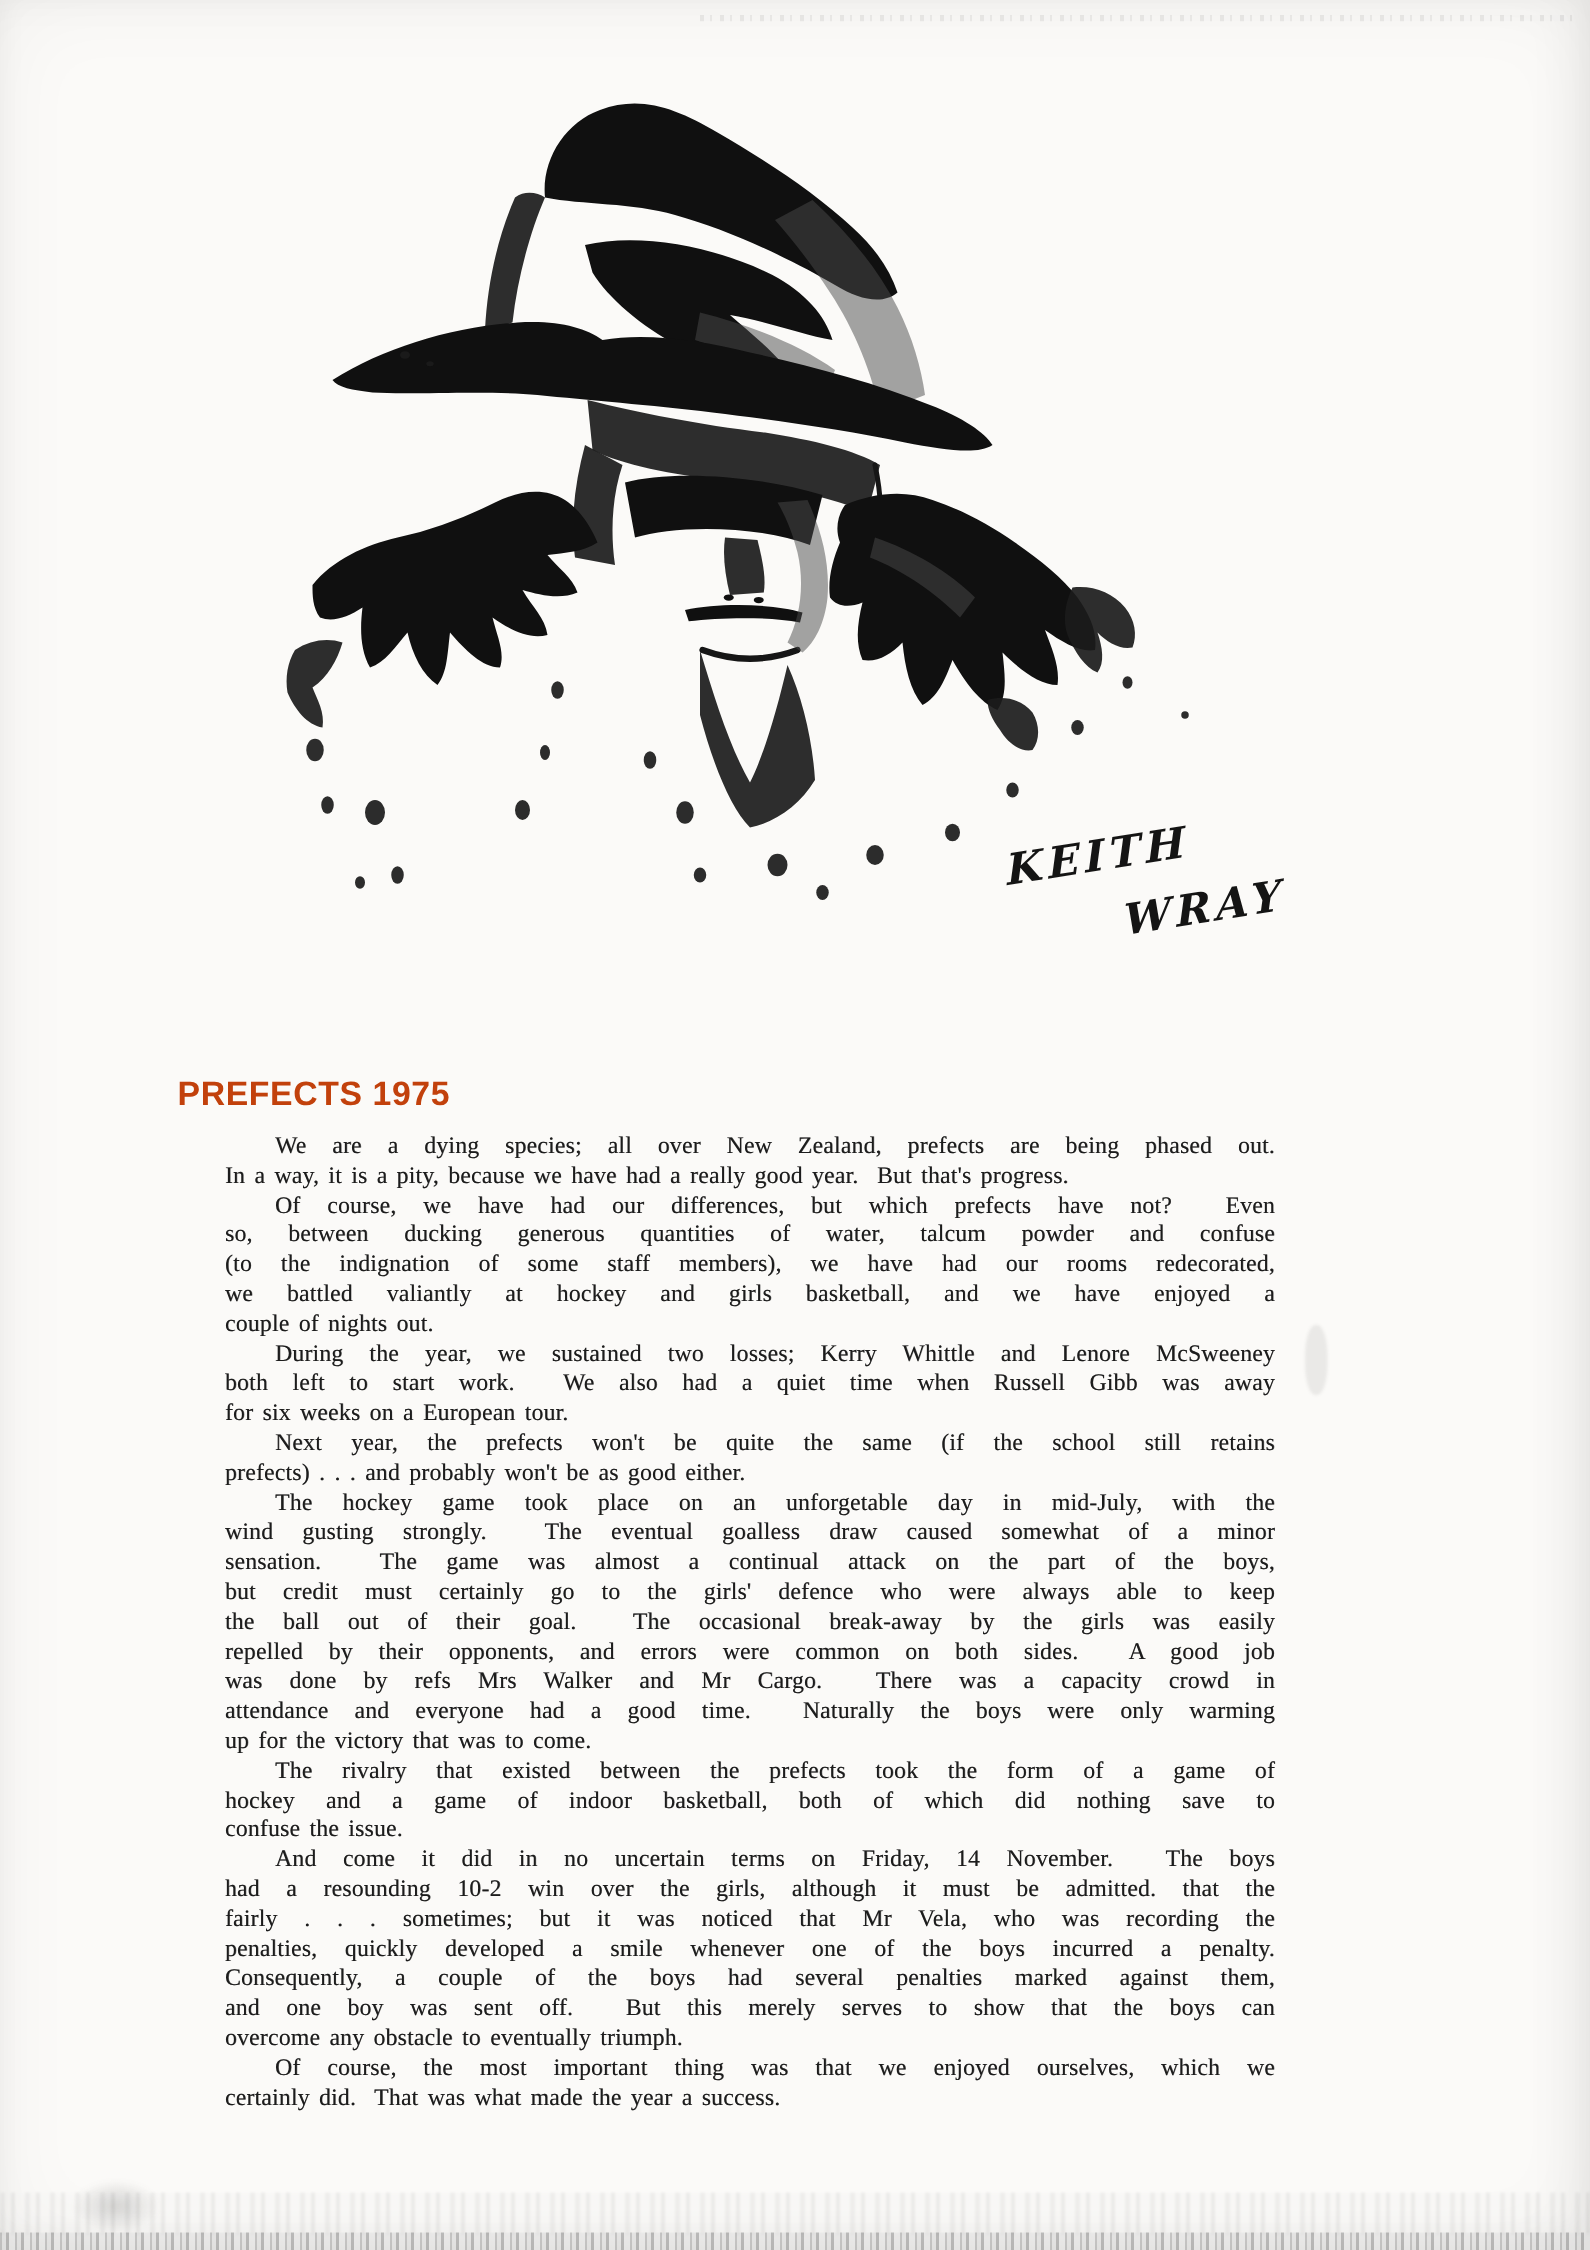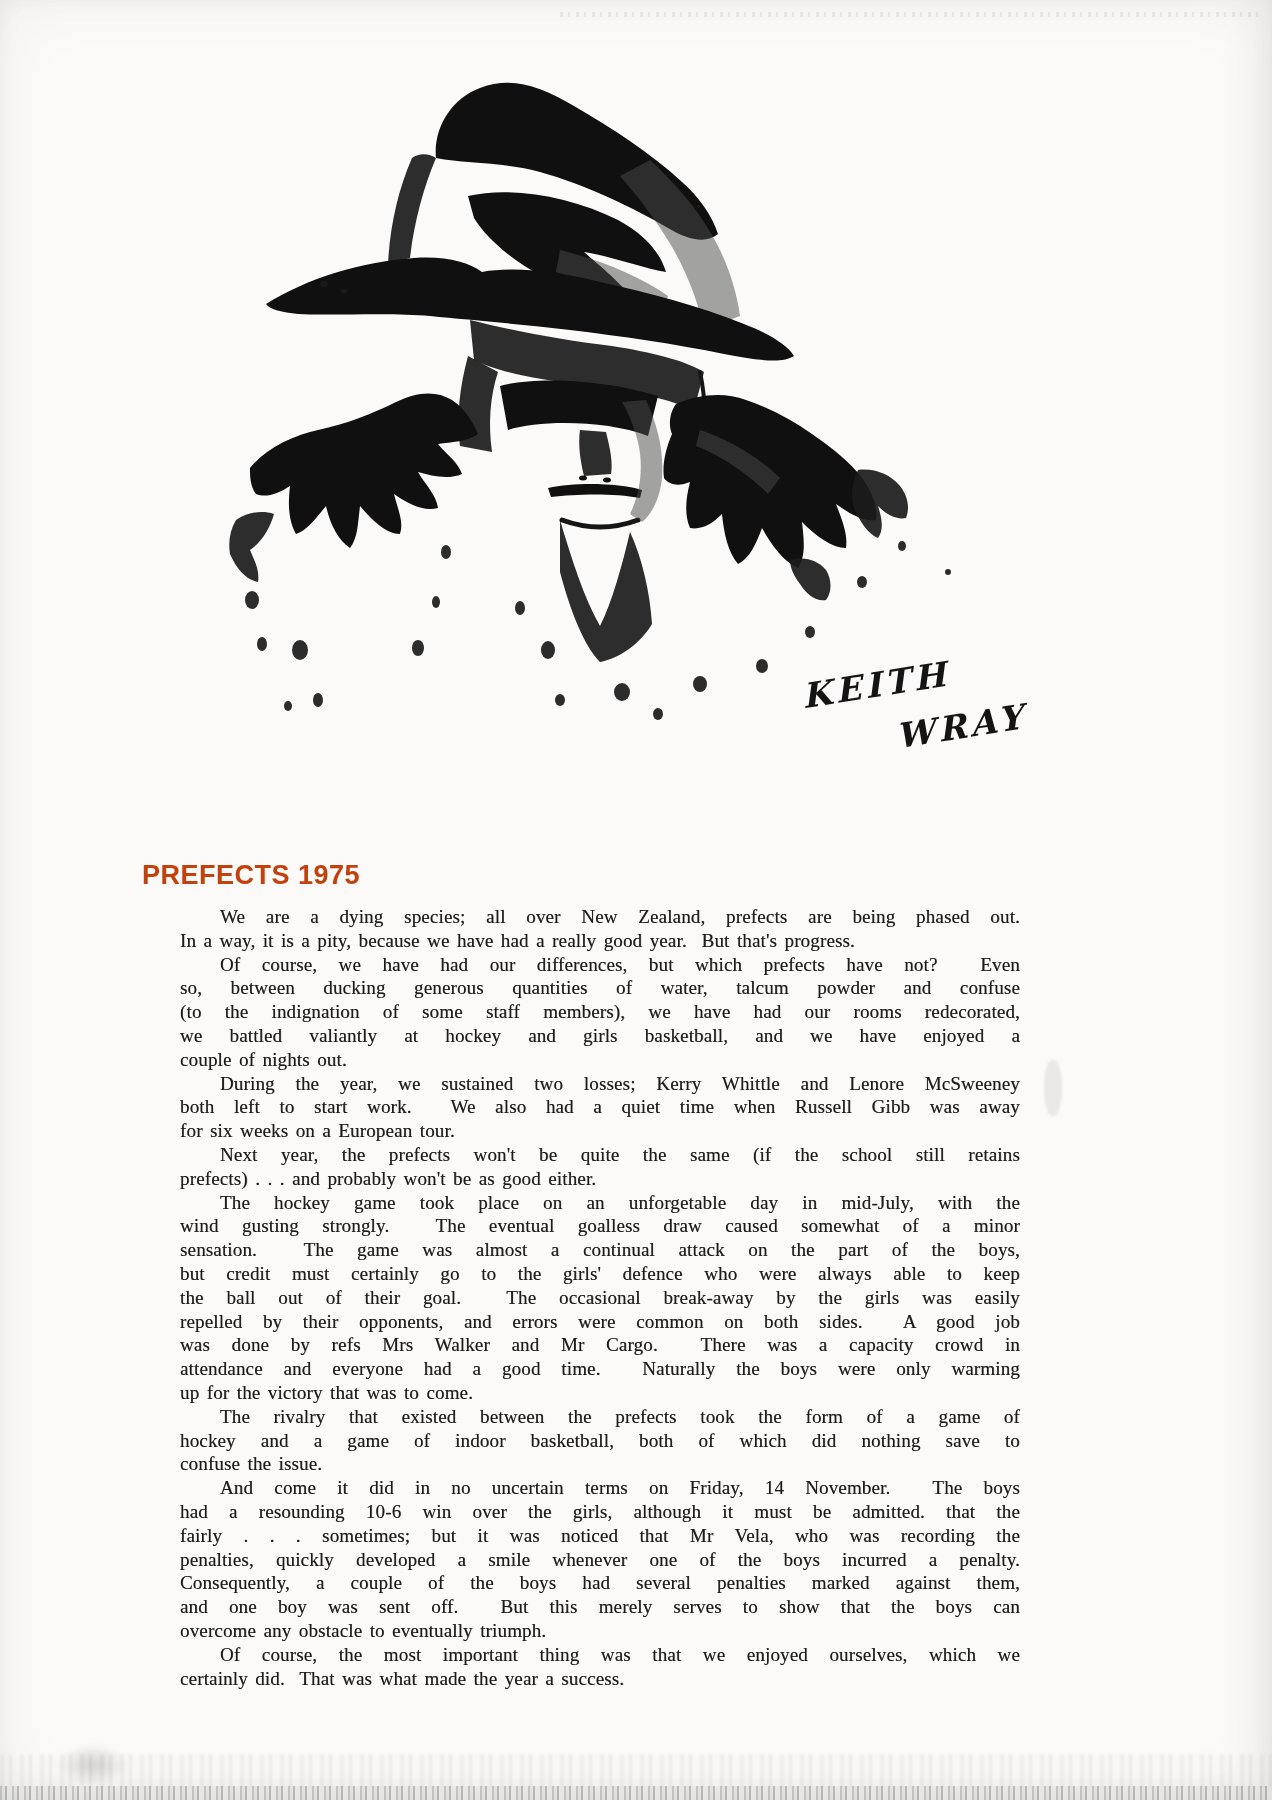--- a/index.html
+++ b/index.html
@@ -161,21 +161,21 @@
           <div class="line">attendance and everyone had a good time.  Naturally the boys were only warming</div>
           <div class="line last">up for the victory that was to come.</div>
         </div>
         <div class="para">
           <div class="line first">The rivalry that existed between the prefects took the form of a game of</div>
           <div class="line">hockey and a game of indoor basketball, both of which did nothing save to</div>
           <div class="line last">confuse the issue.</div>
         </div>
         <div class="para">
           <div class="line first">And come it did in no uncertain terms on Friday, 14 November.  The boys</div>
-          <div class="line">had a resounding 10-6 win over the girls, although it must be admitted. that the</div>
+          <div class="line">had a resounding 10-2 win over the girls, although it must be admitted. that the</div>
           <div class="line">fairly . . . sometimes; but it was noticed that Mr Vela, who was recording the</div>
           <div class="line">penalties, quickly developed a smile whenever one of the boys incurred a penalty.</div>
           <div class="line">Consequently, a couple of the boys had several penalties marked against them,</div>
           <div class="line">and one boy was sent off.  But this merely serves to show that the boys can</div>
           <div class="line last">overcome any obstacle to eventually triumph.</div>
         </div>
         <div class="para">
           <div class="line first">Of course, the most important thing was that we enjoyed ourselves, which we</div>
           <div class="line last">certainly did.  That was what made the year a success.</div>
         </div>

